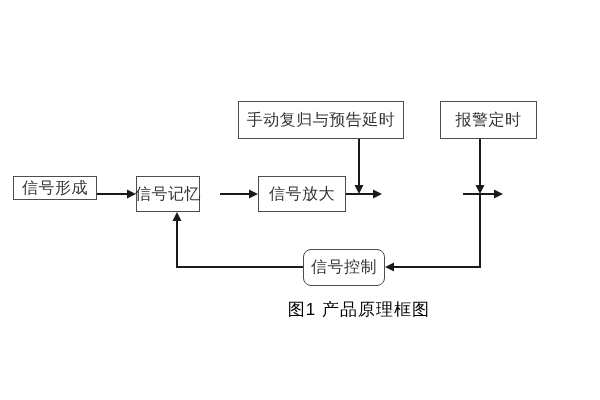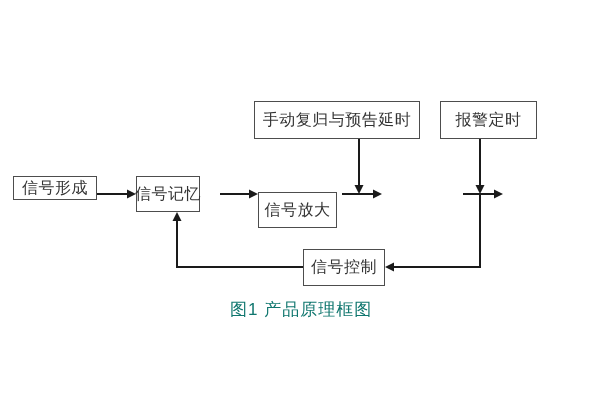--- a/index.html
+++ b/index.html
@@ -40,22 +40,22 @@
     display: flex;
     align-items: center;
     justify-content: center;
     white-space: nowrap;
   }
   .caption {
     position: absolute;
     left: 230px;
     top: 298px;
     width: 200px;
-    text-align: left;
-    color: #0f766e;
+    text-align: right;
+    color: #000000;
     font-size: 17px;
     letter-spacing: 1px;
     white-space: nowrap;
   }
 </style>
 </head>
 <body>
 
 <div class="canvas">
 
@@ -99,25 +99,25 @@
     <g>
       <path d="M303,267 H177 V221"></path>
       <polygon points="177,212 172.5,221 181.5,221"></polygon>
     </g>
   </svg>
 
   <div class="node" style="left:13px;  top:176px; width:84px;  height:24px;">信号形成</div>
 
   <div class="node" style="left:136px; top:176px; width:64px;  height:36px;">信号记忆</div>
 
-  <div class="node" style="left:258px; top:176px; width:79px;  height:36px;margin-top:16px;">信号放大</div>
+  <div class="node" style="left:258px; top:176px; width:88px;  height:36px;">信号放大</div>
 
 
 
-  <div class="node" style="left:238px; top:101px; width:166px; height:38px;margin-left:16px;">手动复归与预告延时</div>
+  <div class="node" style="left:238px; top:101px; width:166px; height:38px;">手动复归与预告延时</div>
 
   <div class="node" style="left:440px; top:101px; width:97px;  height:38px;">报警定时</div>
 
-  <div class="node" style="left:303px; top:249px; width:82px;  height:37px;">信号控制</div>
+  <div class="node" style="left:303px; top:249px; width:82px;  height:37px;border-radius:8px;">信号控制</div>
 
   <div class="caption">图1 产品原理框图</div>
 
 </div>
 
 </body></html>

